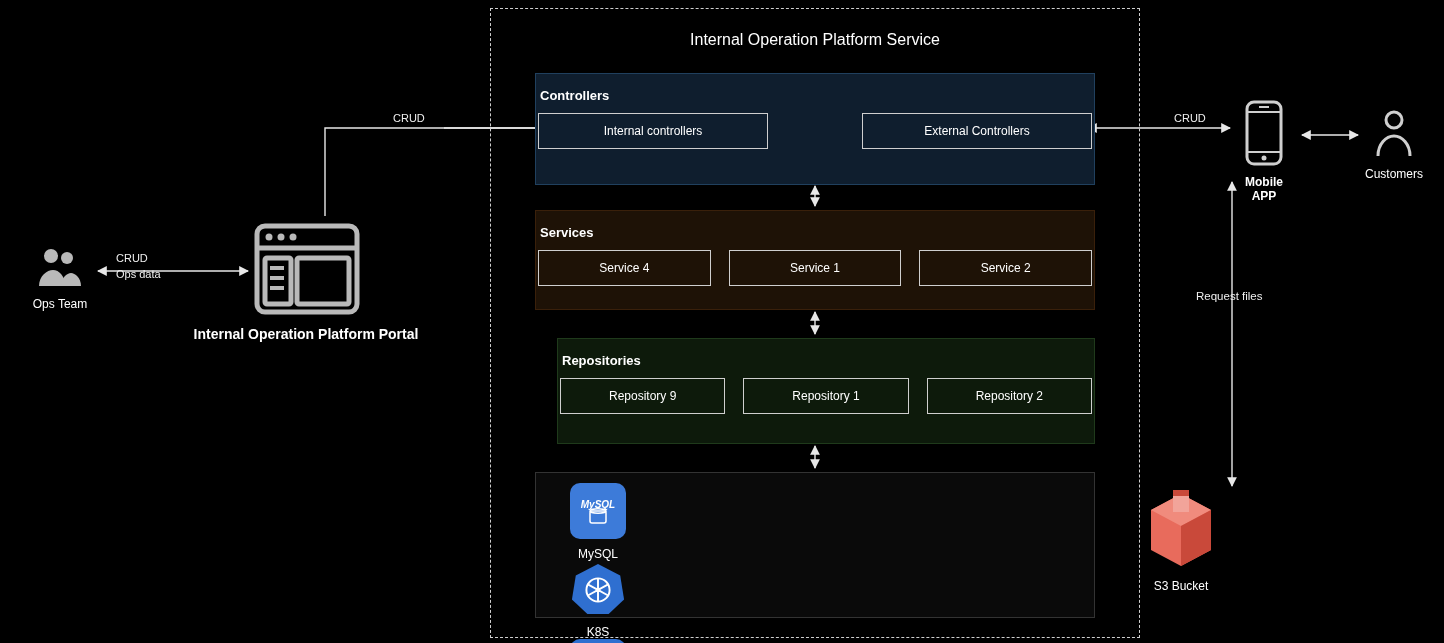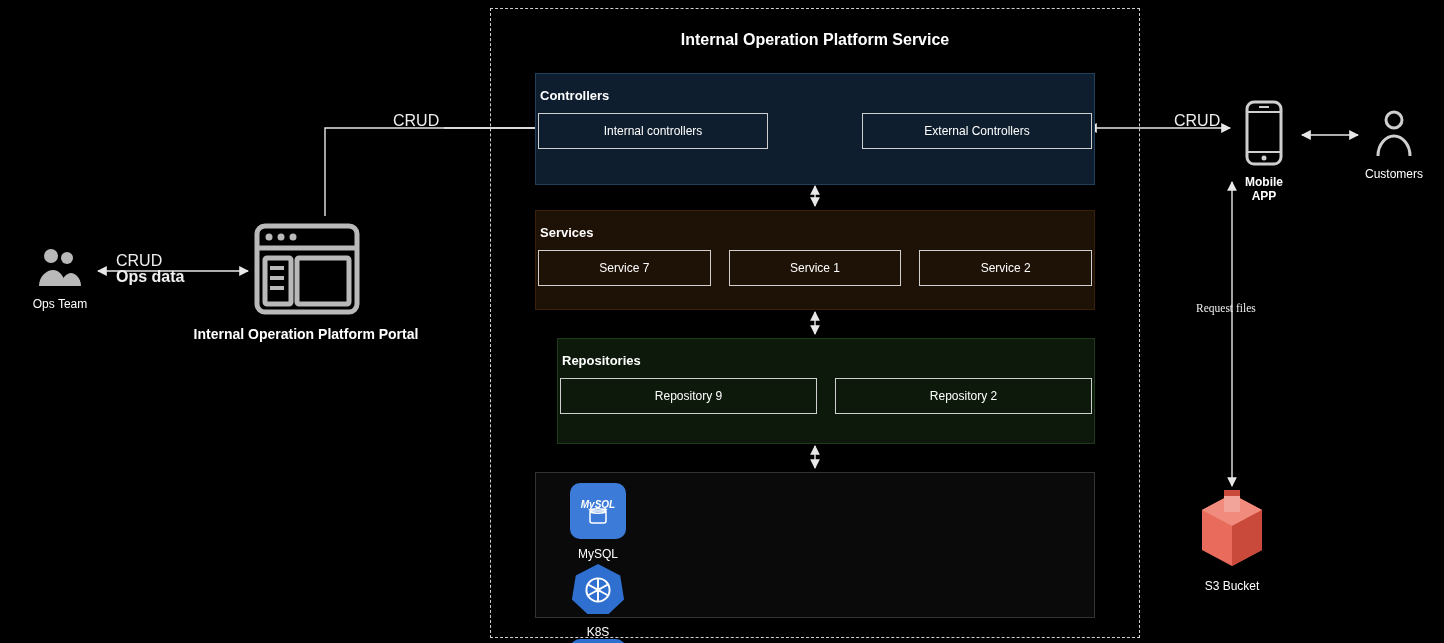--- a/index.html
+++ b/index.html
@@ -19,21 +19,21 @@
   .service-frame {
     position: absolute;
     left: 490px; top: 8px;
     width: 650px; height: 630px;
     border: 1.5px dashed #cfcfcf;
   }
   .service-title {
     position: absolute;
     top: 22px; left: 0; right: 0;
     text-align: center;
-    font-weight: 700;
+    font-weight: 400;
     font-size: 16px;
   }
 
   .layer {
     position: absolute;
     left: 44px; right: 44px;
     border: 1px solid;
     padding: 10px 2px 14px;
   }
   .layer-title {
@@ -80,23 +80,23 @@
   
   .node { position:absolute; text-align:center; }
   .node .cap { font-size:12px; margin-top:6px; }
   .node .cap.b { font-weight:700; }
 
   .ops-team   { left: 27px;  top: 246px; width: 66px; }
   .portal     { left: 252px; top: 222px; width: 110px; }
   .portal-cap { position:absolute; left:176px; top:326px; width:260px; text-align:center; font-weight:700; font-size:14px;}
   .mobile     { left: 1232px; top: 100px; width: 64px; }
   .customers  { left: 1362px; top: 108px; width: 64px; }
-  .s3         { left: 1185px; top: 490px; width: 94px; }
-
-  .edge-label { position:absolute; font-size:16px; color:#efefef; }
+  .s3         { left: 1134px; top: 490px; width: 94px; }
+
+  .edge-label { position:absolute; font-size:11px; color:#efefef; }
   .edge-label.small { font-size:11.5px; }
 
   
   svg.edges { position:absolute; inset:0; width:1444px; height:643px; pointer-events:none; }
 </style>
 </head>
 <body>
 
 <div class="canvas">
 
@@ -120,50 +120,51 @@
 
       <line x1="1232" y1="182" x2="1232" y2="486" marker-start="url(#arrow)" marker-end="url(#arrow)"></line>
 
       <line x1="815" y1="186" x2="815" y2="206" marker-start="url(#arrow)" marker-end="url(#arrow)"></line>
       <line x1="815" y1="312" x2="815" y2="334" marker-start="url(#arrow)" marker-end="url(#arrow)"></line>
       <line x1="815" y1="446" x2="815" y2="468" marker-start="url(#arrow)" marker-end="url(#arrow)"></line>
     </g>
   </svg>
 
   <div class="edge-label" style="left:116px; top:252px;">CRUD</div>
-  <div class="edge-label" style="left:116px; top:268px;font-weight:bold;">Ops data</div>
+  <div class="edge-label" style="left:116px; top:268px;">Ops data</div>
   <div class="edge-label" style="left:393px; top:112px;">CRUD</div>
   <div class="edge-label" style="left:1174px; top:112px;">CRUD</div>
-  <div class="edge-label small" style="left:1196px; top:302px;font-family:Liberation Serif, serif;">Request files</div>
+  <div class="edge-label small" style="left:1196px; top:290px;">Request files</div>
 
   <div class="service-frame">
     <div class="service-title">Internal Operation Platform Service</div>
 
     <div class="layer controllers">
       <div class="layer-title">Controllers</div>
       <div class="layer-row">
         <div class="box" style="max-width:230px">Internal controllers</div>
         <div style="flex:0 0 40px"></div>
         <div class="box" style="max-width:230px">External Controllers</div>
       </div>
     </div>
 
     <div class="layer services">
       <div class="layer-title">Services</div>
       <div class="layer-row">
-        <div class="box">Service 7</div>
+        <div class="box">Service 4</div>
         <div class="box">Service 1</div>
         <div class="box">Service 2</div>
       </div>
     </div>
 
     <div class="layer repos">
       <div class="layer-title">Repositories</div>
       <div class="layer-row">
         <div class="box">Repository 9</div>
+        <div class="box">Repository 1</div>
         <div class="box">Repository 2</div>
       </div>
     </div>
 
     <div class="layer infra">
       <div class="infra-row">
         <div class="infra-item">
           <div class="tile mysql">
             <svg width="36" height="36" viewBox="0 0 36 36">
                 <text x="18" y="15" text-anchor="middle" font-size="10" font-style="italic" font-weight="700" fill="#fff">MySQL</text>

